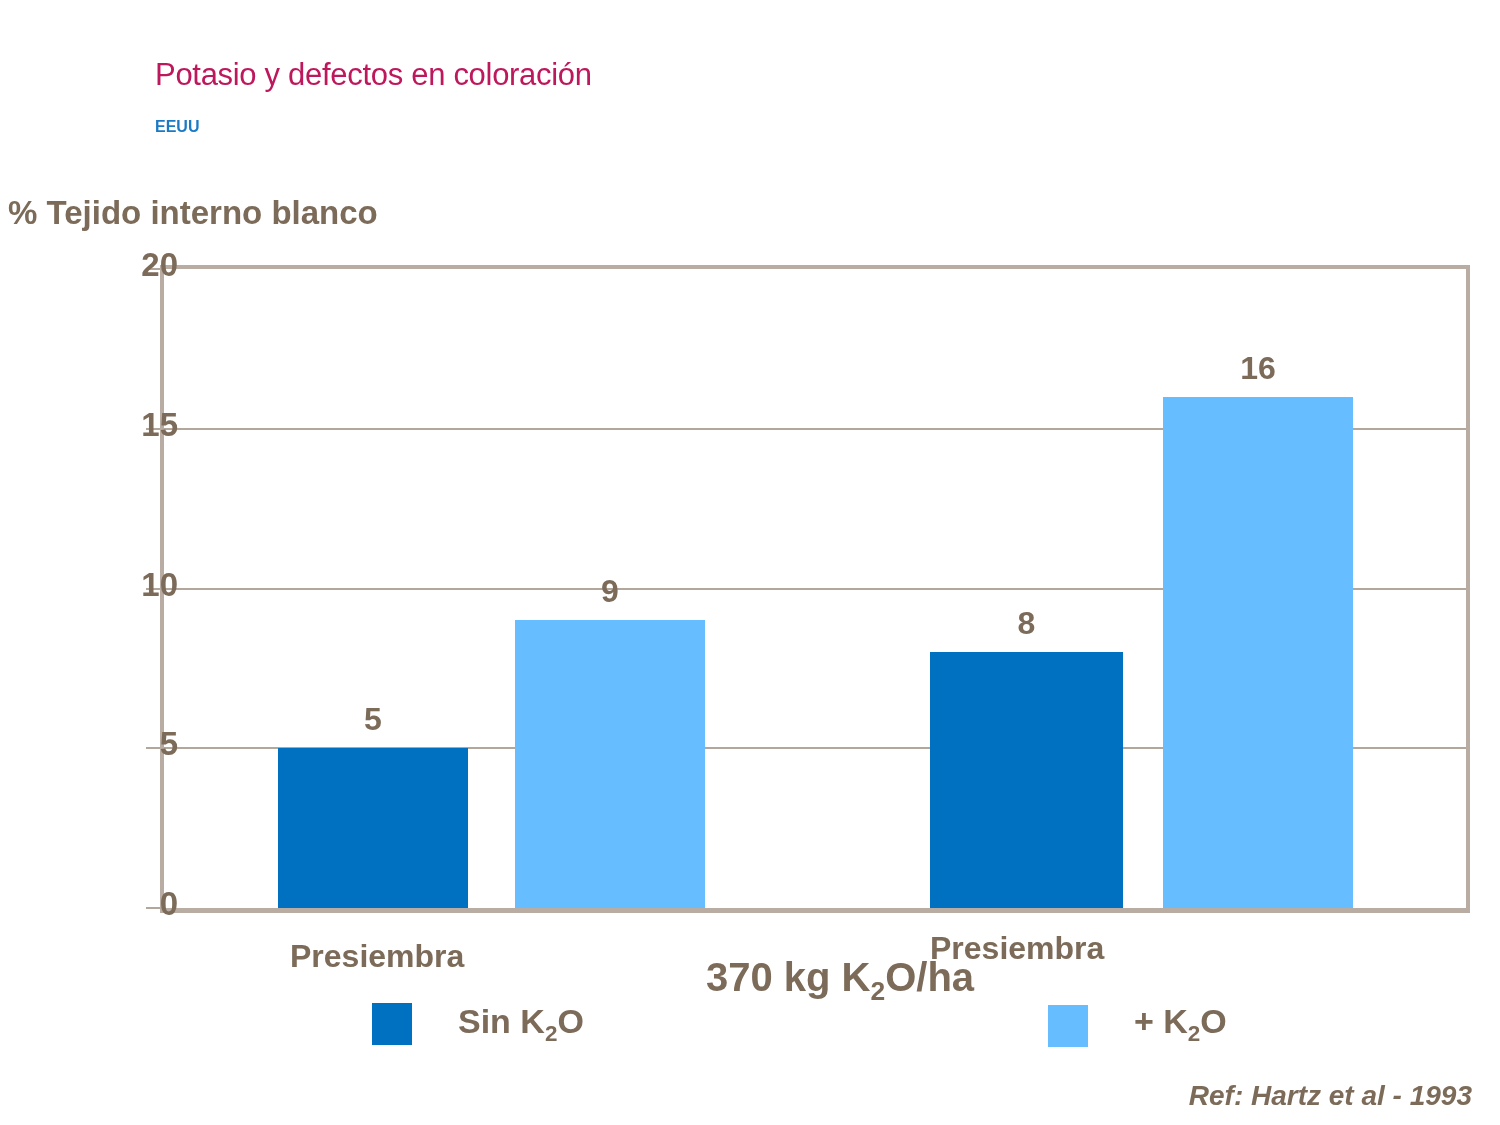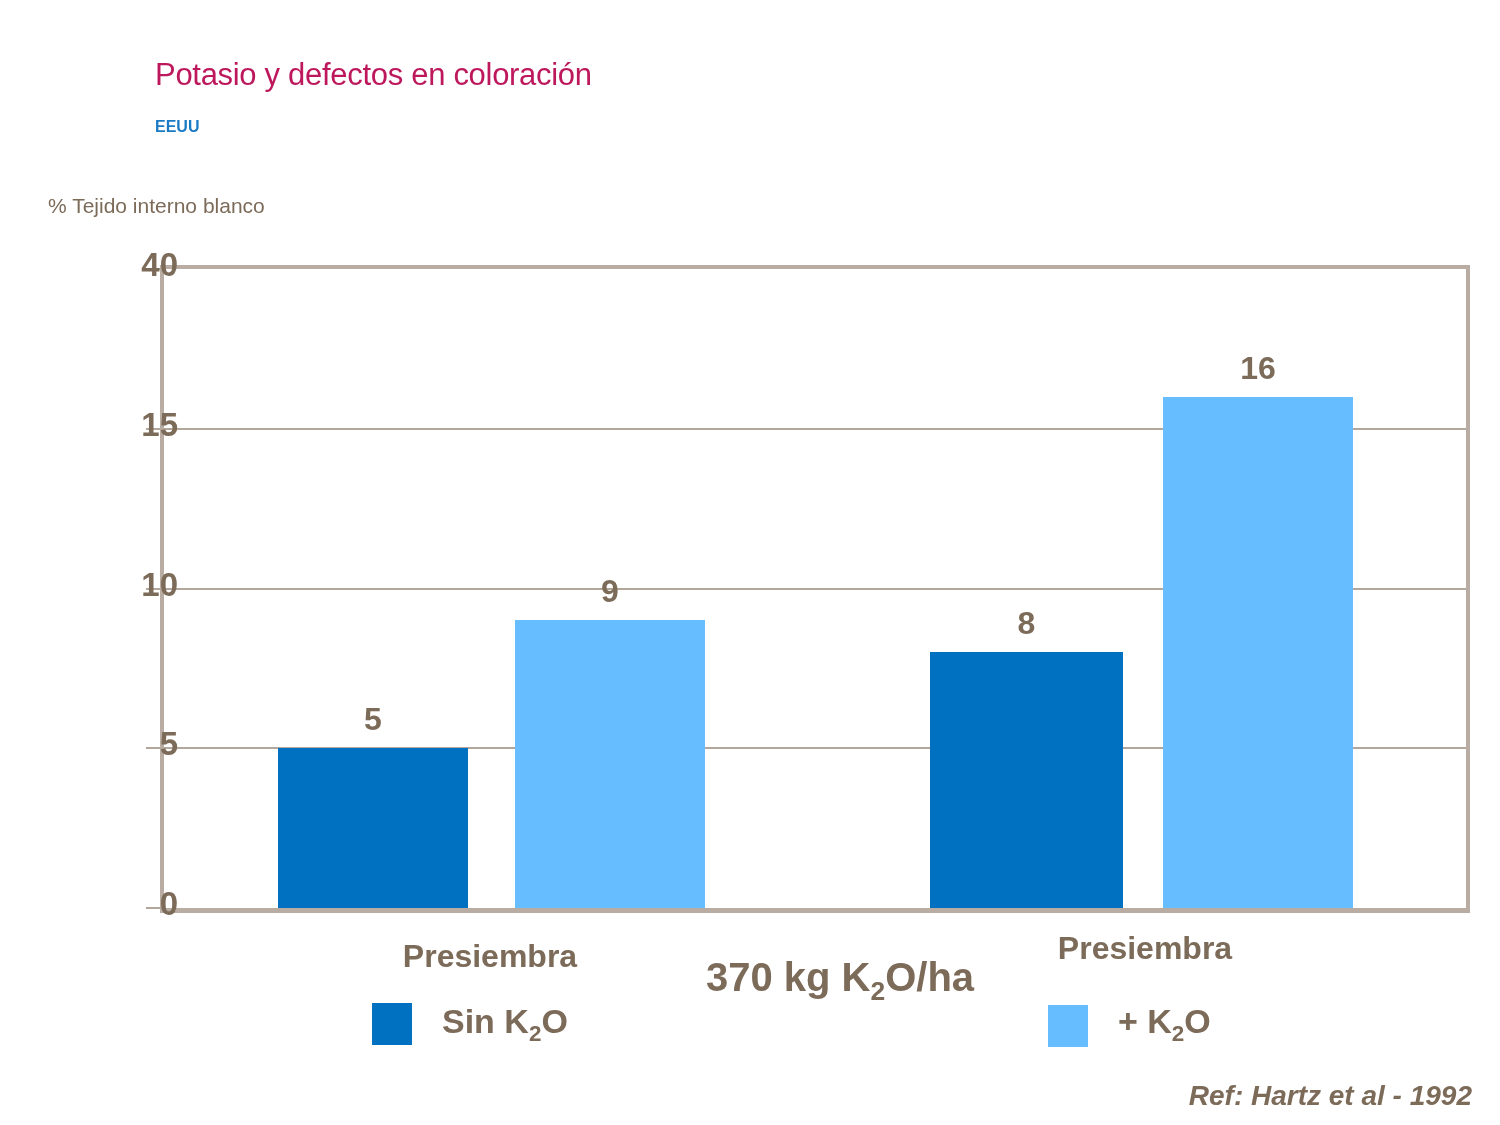--- a/index.html
+++ b/index.html
@@ -32,25 +32,24 @@
     top: 118px;
     font-size: 16px;
     font-weight: bold;
     color: #1b7ac4;
     white-space: nowrap;
   }
   #y-axis-title {
     position: absolute;
     left: 8px;
     top: 194px;
-    font-size: 21px;
-    font-weight: normal;
-    color: #7c6b59;
-    white-space: nowrap;
-    margin-left: 40px;
+    font-size: 33px;
+    font-weight: bold;
+    color: #7c6b59;
+    white-space: nowrap;
   }
 
   
   #plot-area {
     position: absolute;
     left: 160px;
     top: 265px;
     width: 1310px;
     height: 648px;
     border-left: 4px solid #b9ada3;
@@ -105,21 +104,21 @@
     text-align: center;
     white-space: nowrap;
   }
 
   
   .cat-label {
     position: absolute;
     font-size: 32px;
     font-weight: bold;
     color: #7c6b59;
-    text-align: center;
+    text-align: left;
     white-space: nowrap;
   }
   #cat-label-0 { left: 290px; top: 938px; width: 400px; }
   #cat-label-1 { left: 930px; top: 930px; width: 430px; }
   #axis-note {
     position: absolute;
     left: 600px;
     top: 955px;
     width: 480px;
     text-align: center;
@@ -146,21 +145,21 @@
   #legend-entry-1 { left: 1048px; top: 4px; align-items: flex-end; }
   .legend-swatch {
     width: 40px;
     height: 42px;
     display: inline-block;
   }
   .legend-label {
     font-size: 34px;
     font-weight: bold;
     color: #7c6b59;
-    margin-left: 30px;
+    margin-left: 46px;
     white-space: nowrap;
   }
 
   
   #footnote {
     position: absolute;
     right: 28px;
     top: 1080px;
     font-size: 28px;
     font-weight: bold;
@@ -206,33 +205,33 @@
       <div class="bar-value" style="left: 999px; width: 190px; top: 80.8px;">16</div>
     </div>
 
 </div>
 
 <div id="y-ticks">
     <div class="y-tick-label" style="top: 885px;">0</div>
     <div class="y-tick-label" style="top: 725.25px;">5</div>
     <div class="y-tick-label" style="top: 565.5px;">10</div>
     <div class="y-tick-label" style="top: 405.75px;">15</div>
-    <div class="y-tick-label" style="top: 246px;">40</div>
+    <div class="y-tick-label" style="top: 246px;">20</div>
   </div>
 
 <div class="cat-label" id="cat-label-0">Presiembra</div>
 
 <div class="cat-label" id="cat-label-1">Presiembra</div>
 
 <div id="axis-note">370 kg K<sub>2</sub>O/ha</div>
 
 <div id="legend">
   <div class="legend-entry" id="legend-entry-0">
     <span class="legend-swatch" id="legend-swatch-0" style="background: rgb(0, 112, 192);"></span>
     <span class="legend-label" id="legend-label-0">Sin K<sub>2</sub>O</span>
   </div>
   <div class="legend-entry" id="legend-entry-1">
     <span class="legend-swatch" id="legend-swatch-1" style="background: rgb(102, 189, 255);"></span>
     <span class="legend-label" id="legend-label-1">+ K<sub>2</sub>O</span>
   </div>
 </div>
 
-<div id="footnote">Ref: Hartz et al - 1992</div>
+<div id="footnote">Ref: Hartz et al - 1993</div>
 
 </body></html>

